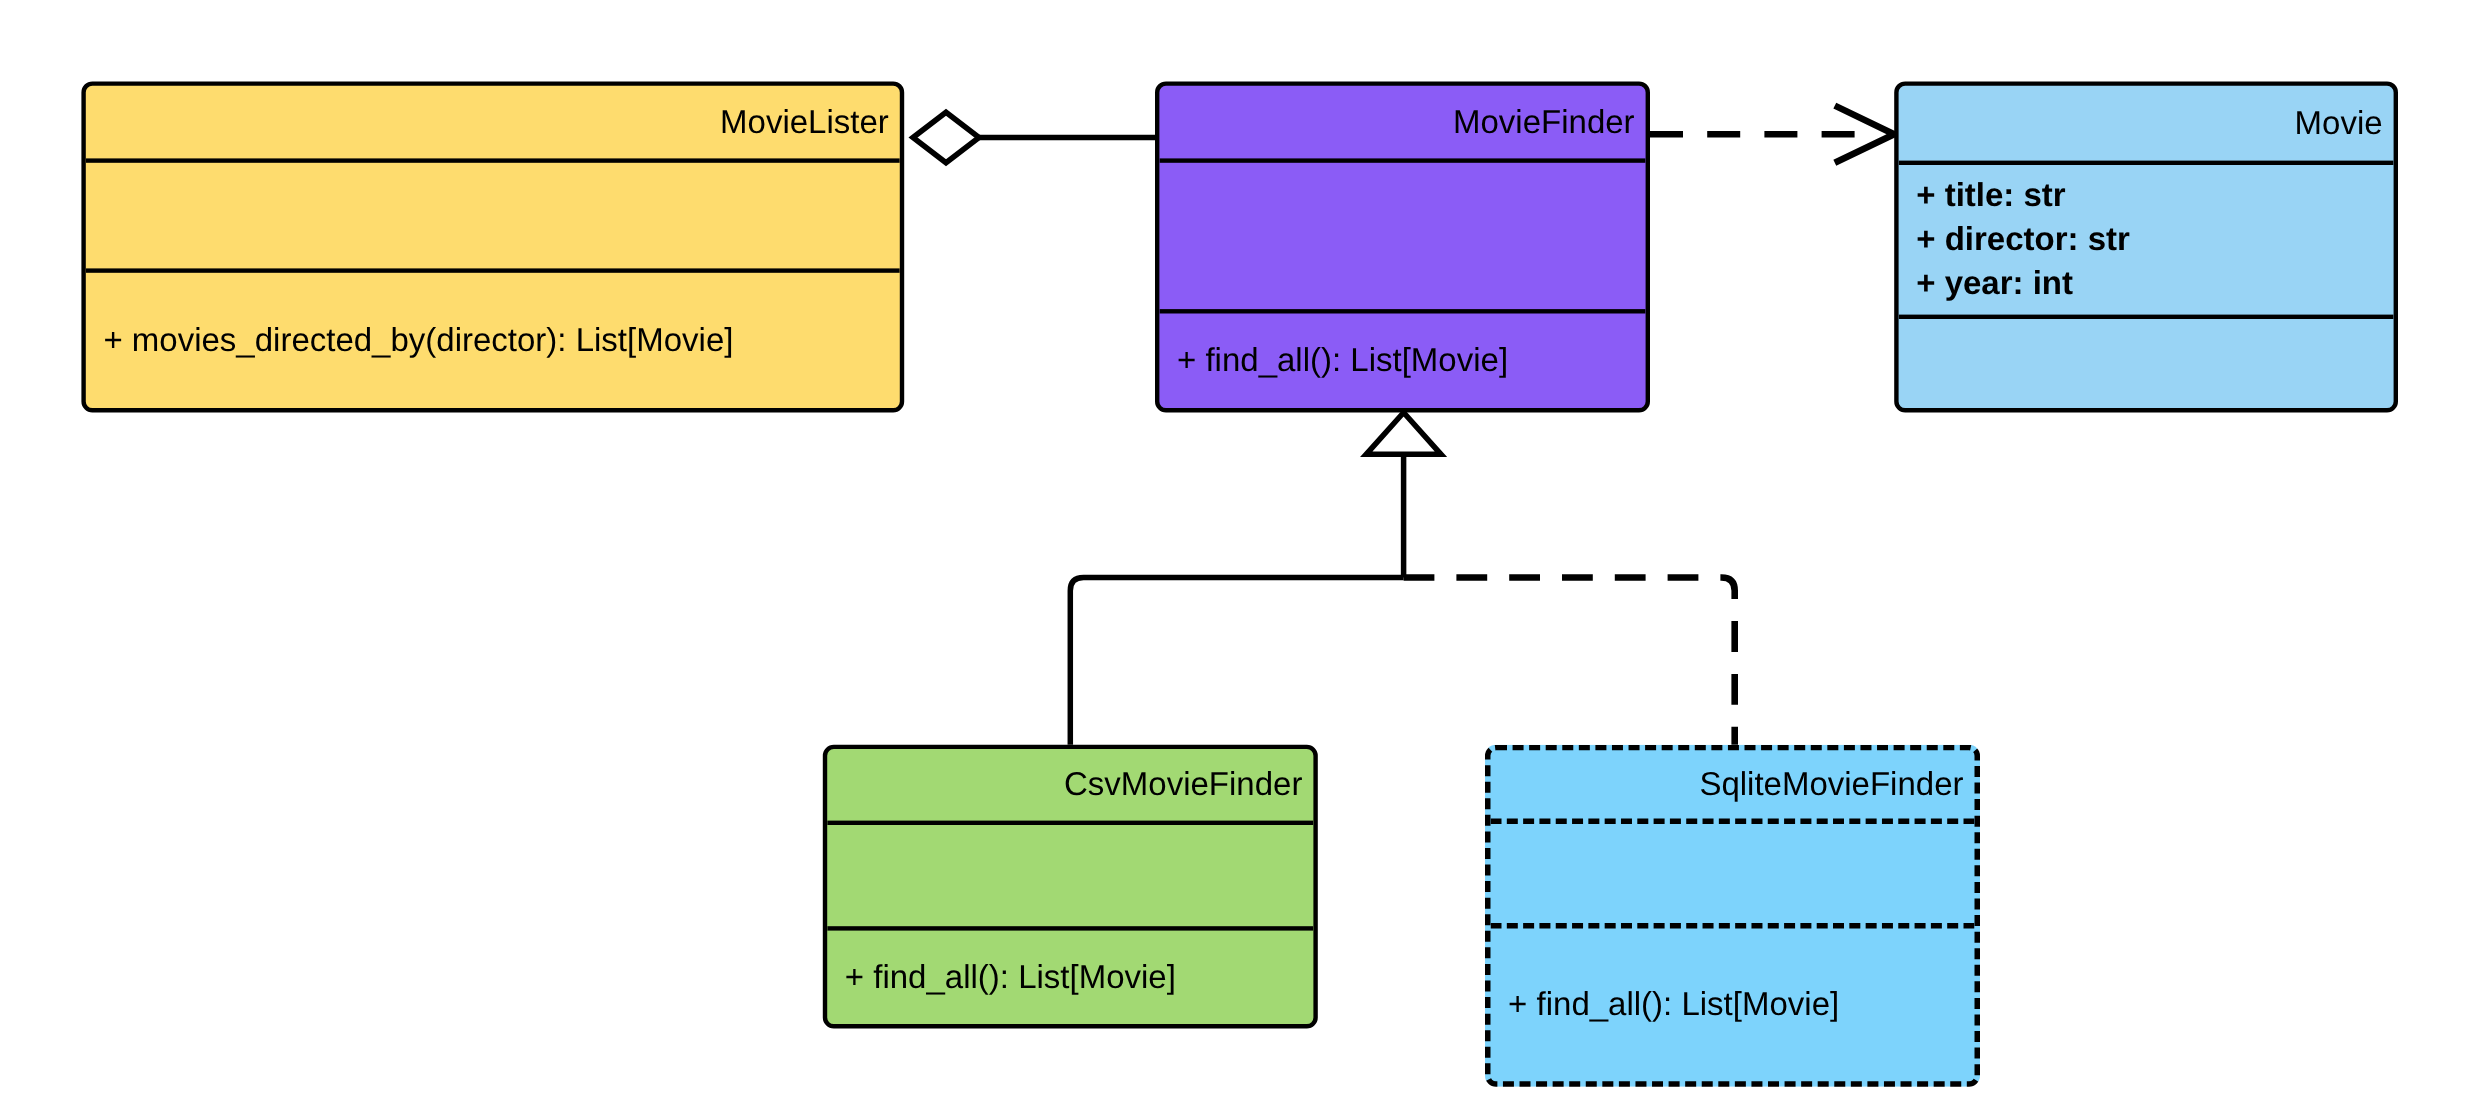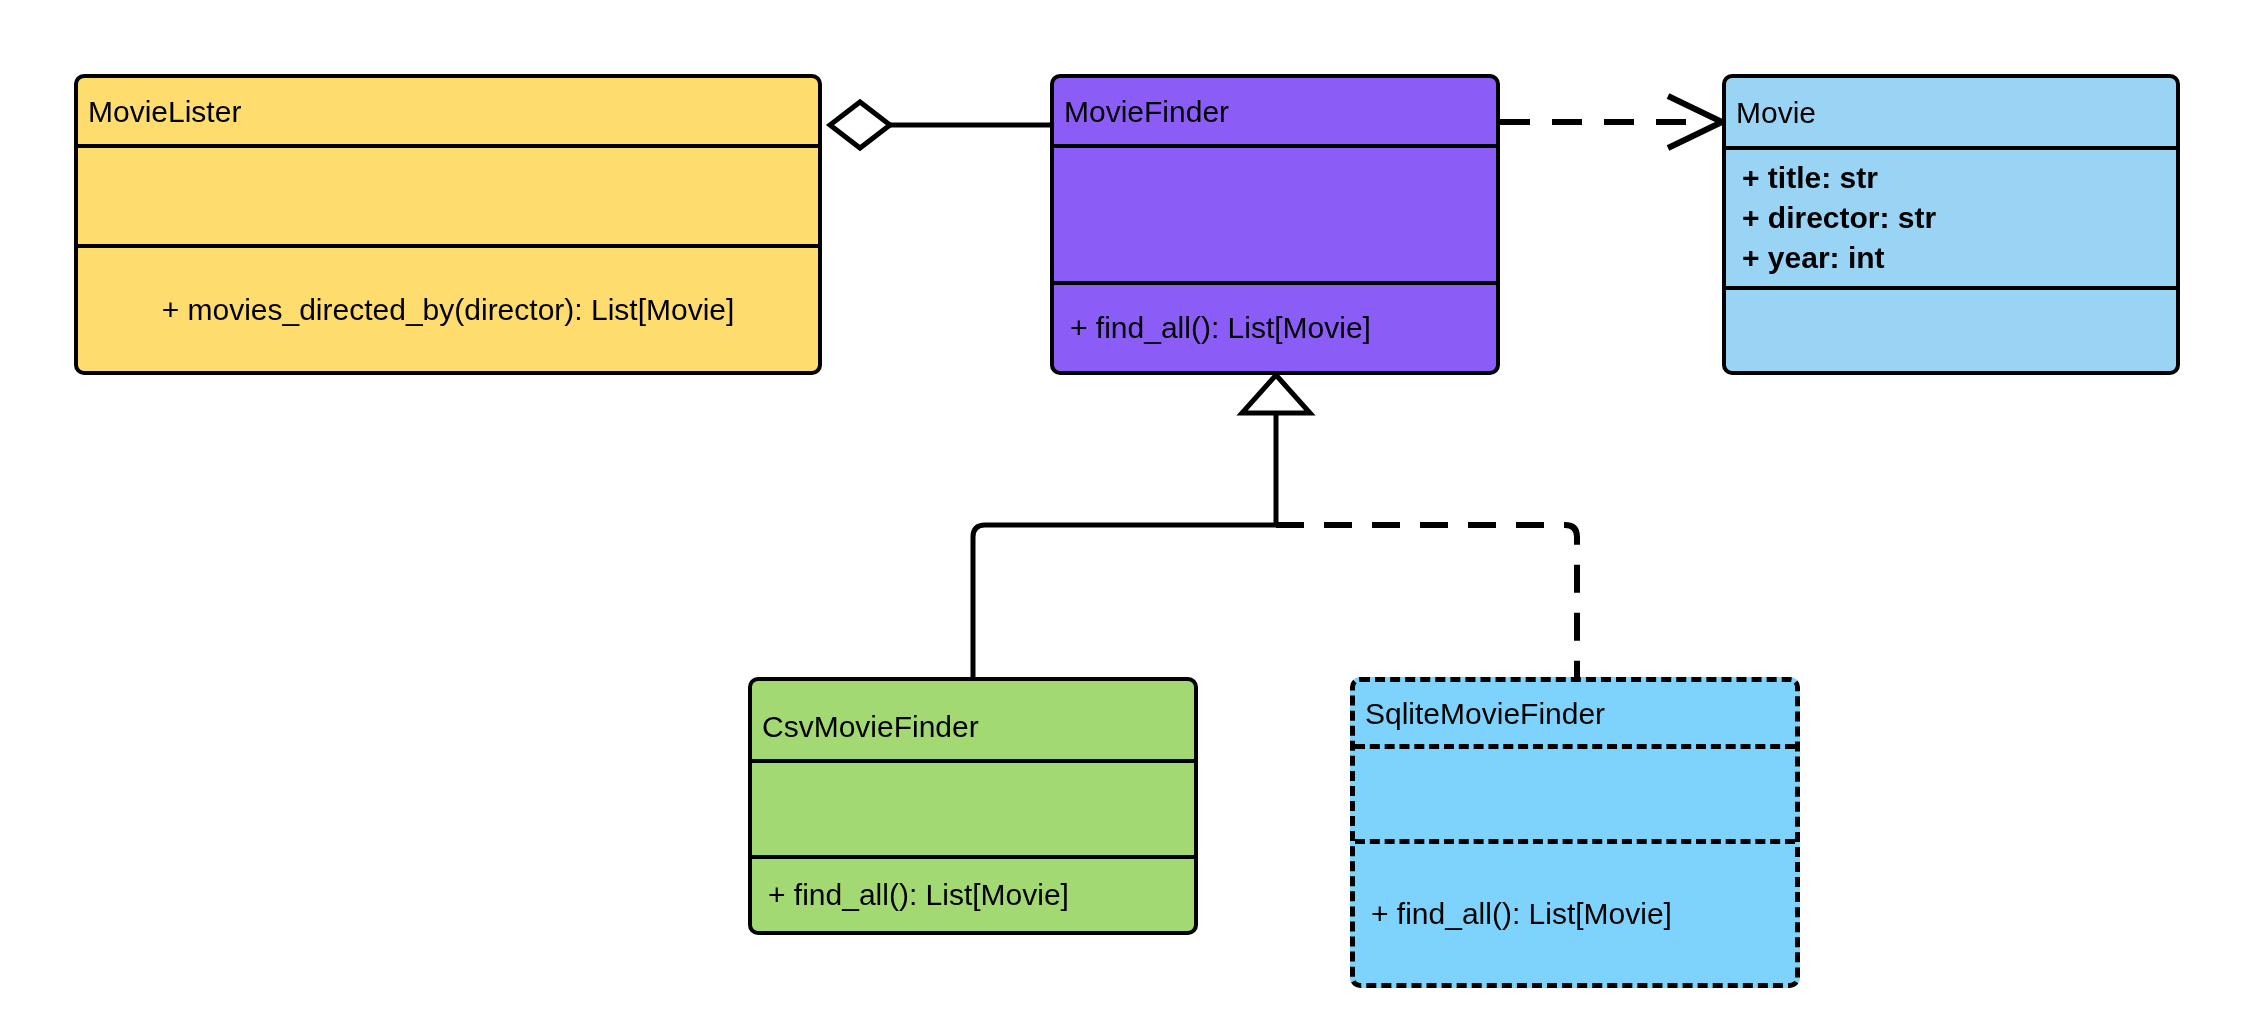--- a/index.html
+++ b/index.html
@@ -44,21 +44,21 @@
     flex-direction: column;
     justify-content: center;
   }
   .compartment.divider-top {
     border-top: 4px solid #000000;
   }
   .uml-class.dashed .compartment.divider-top {
     border-top: 5px dashed #000000;
   }
   .class-name {
-    text-align: left;
+    text-align: right;
     font-size: 30px;
     color: #000000;
     line-height: 1.1;
     padding: 0 10px;
   }
   .member-list {
     padding: 0 16px;
   }
   .member {
     font-size: 30px;
@@ -99,21 +99,21 @@
     <g>
       <path d="M 1276 525 L 1565 525 Q 1577 525 1577 537 L 1577 677" fill="none" stroke="#000000" stroke-width="6" stroke-dasharray="28,20" stroke-linecap="butt"></path>
     </g>
   </svg>
 
   <div class="uml-class" style="left:74px; top:74px; width:748px; height:301px; background:#FEDC6E;">
     <div class="compartment" style="height:66px;">
       <div class="class-name">MovieLister</div>
     </div>
     <div class="compartment divider-top empty" style="height:100px;"></div>
-    <div class="compartment divider-top" style="flex:1;text-align:center;">
+    <div class="compartment divider-top" style="flex:1;">
       <div class="member-list">
         <div class="member">+ movies_directed_by(director): List[Movie]</div>
       </div>
     </div>
   </div>
 
   <div class="uml-class" style="left:1050px; top:74px; width:450px; height:301px; background:#8b5cf6;">
     <div class="compartment" style="height:66px;">
       <div class="class-name">MovieFinder</div>
     </div>
@@ -133,21 +133,21 @@
       <div class="member-list">
         <div class="member">+ title: str</div>
         <div class="member">+ director: str</div>
         <div class="member">+ year: int</div>
       </div>
     </div>
     <div class="compartment divider-top empty" style="flex:1;"></div>
   </div>
 
   <div class="uml-class" style="left:748px; top:677px; width:450px; height:258px; background:#A2D973;">
-    <div class="compartment" style="height:65px;margin-top:13px;">
+    <div class="compartment" style="height:65px;">
       <div class="class-name">CsvMovieFinder</div>
     </div>
     <div class="compartment divider-top empty" style="height:96px;"></div>
     <div class="compartment divider-top" style="flex:1;">
       <div class="member-list">
         <div class="member">+ find_all(): List[Movie]</div>
       </div>
     </div>
   </div>
 

